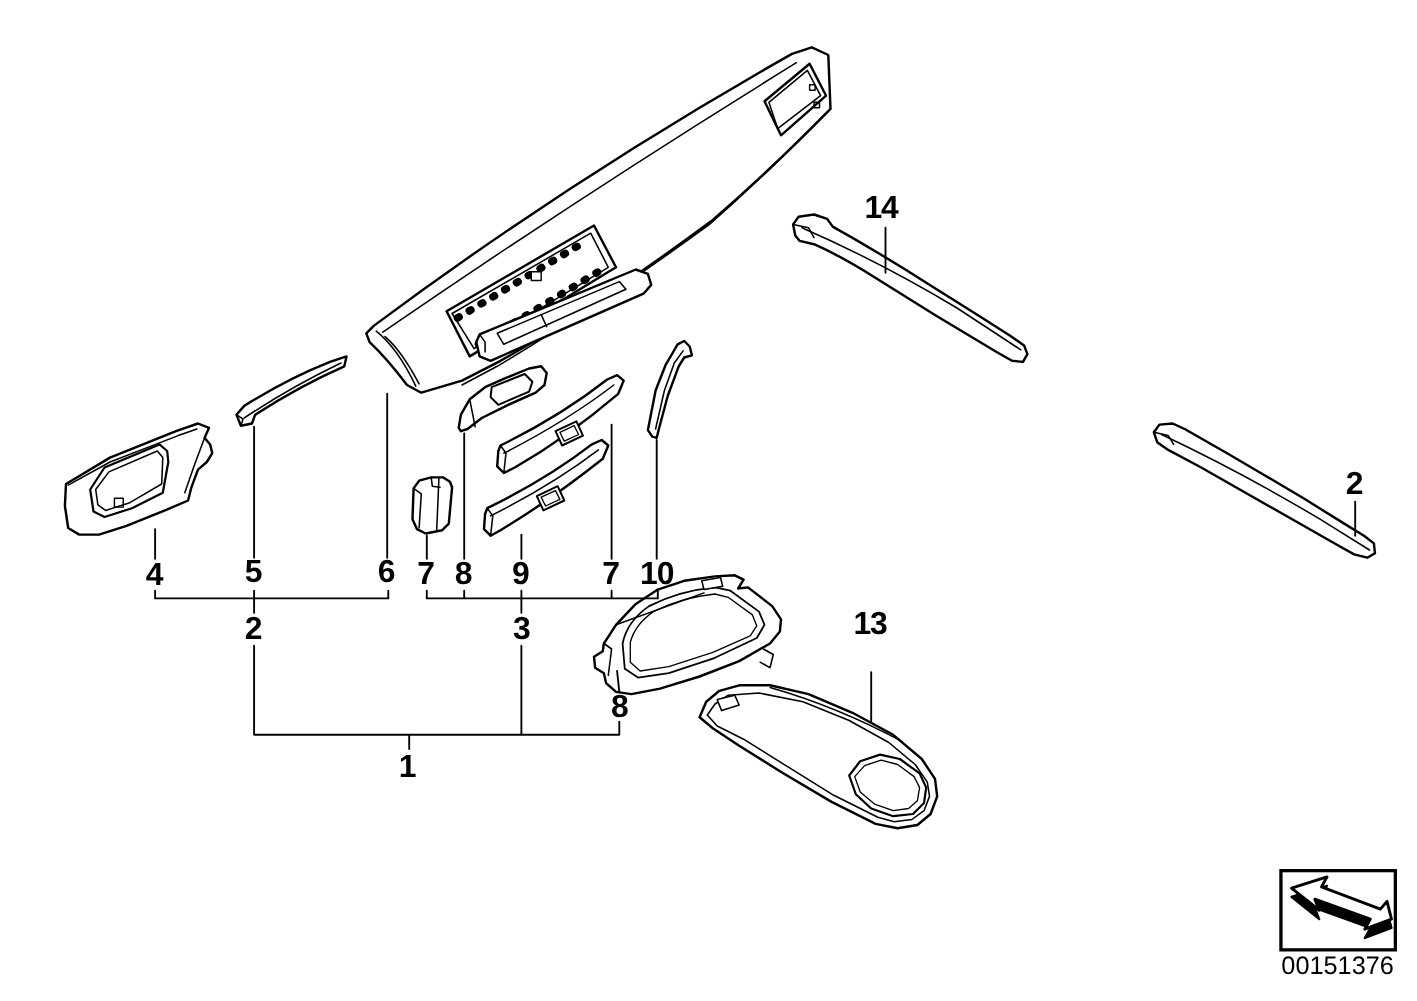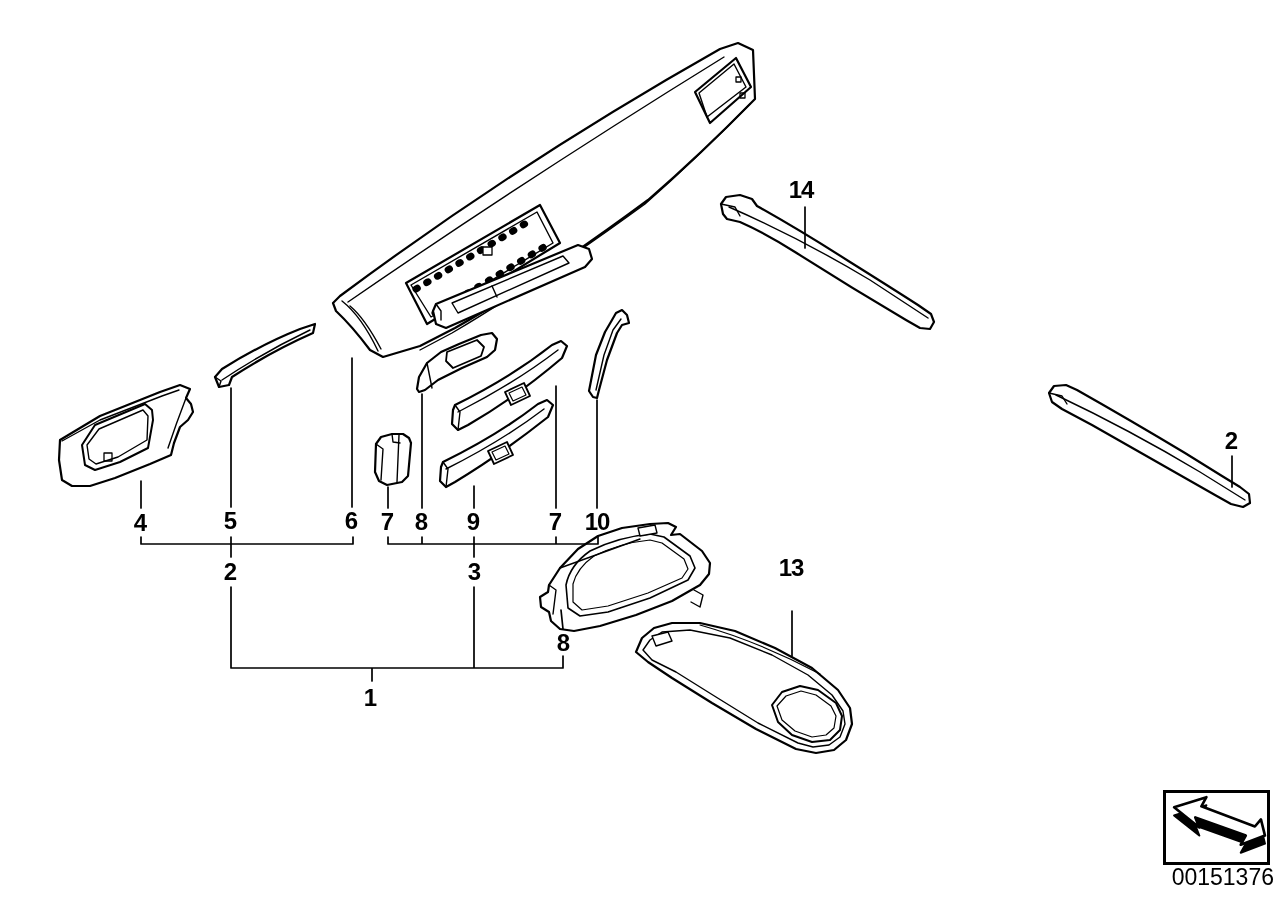--- a/index.html
+++ b/index.html
@@ -9,40 +9,40 @@
     background:#ffffff;
     font-family:"Liberation Sans", sans-serif;
     overflow:hidden;
   }
   #artwork{position:absolute;left:0;top:0;}
   .callout{
     position:absolute;
     transform:translate(-50%,-50%);
     font-family:"Liberation Sans", sans-serif;
     font-weight:bold;
-    font-size:24px;
+    font-size:29px;
     color:#000;
     line-height:1;
     white-space:nowrap;
     letter-spacing:-1px;
     cursor:default;
   }
   #stamp-box{
     position:absolute;
     left:1163px;top:790px;
     width:101px;height:69px;
     border:3px solid #000;
     background:#fff;
     box-sizing:content-box;
   }
   #stamp-number{
     position:absolute;
     left:1158px;top:864px;
     width:116px;
-    text-align:right;
+    text-align:center;
     font-family:"Liberation Sans", sans-serif;
     font-size:23px;
     color:#000;
     letter-spacing:0px;
   }
 </style>
 </head>
 <body>
 
 <div id="canvas">

